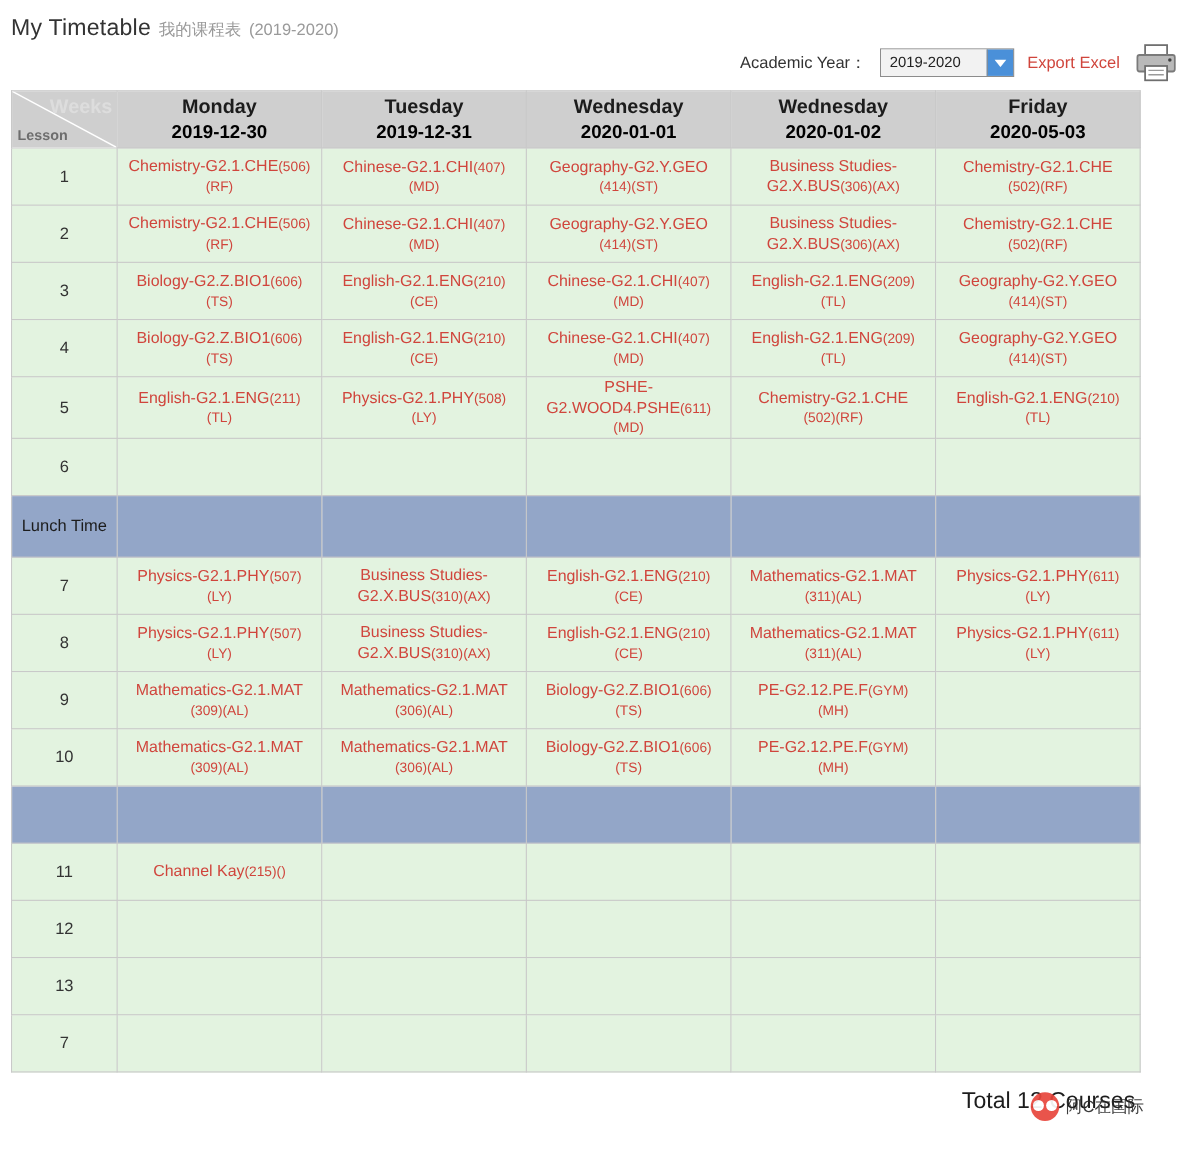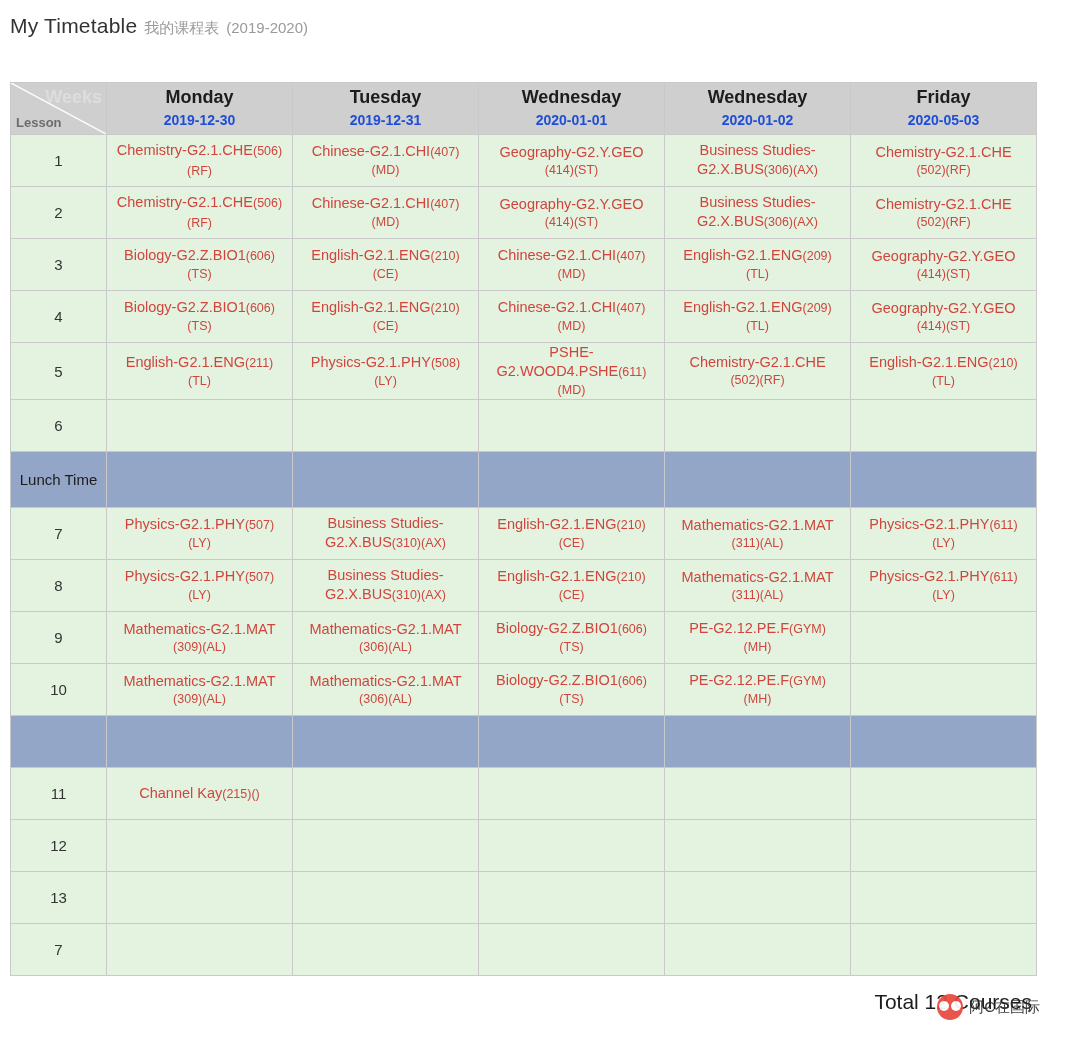--- a/index.html
+++ b/index.html
@@ -138,23 +138,23 @@
     color: #6d6d6d;
   }
   th.day .dname {
     display: block;
     font-size: 18px;
     line-height: 23px;
     color: #1c1c1c;
   }
   th.day .ddate {
     display: block;
-    font-size: 14px;
+    font-size: 17px;
     line-height: 22px;
-    color: #1d4ed8;
+    color: #000000;
   }
 
   
   td.lesson-no {
     background: #e3f3e0;
     text-align: center;
     font-size: 15px;
     color: #333;
     height: 52px;
   }
@@ -241,20 +241,45 @@
 
 <div id="page">
 
   <div class="header">
     <div class="title-line">
       <span class="title-main">My Timetable</span>
       <span class="title-cn">我的课程表</span>
       <span class="title-year">(2019-2020)</span>
     </div>
 
+    <div class="header-right">
+      <span class="ay-label">Academic Year：</span>
+
+      <div class="ay-select">
+        <span class="ay-value">2019-2020</span>
+        <span class="ay-arrow">
+          <svg width="11" height="7" viewBox="0 0 11 7">
+              <polygon points="0,0 11,0 5.5,7" fill="#ffffff"></polygon>
+            </svg>
+        </span>
+      </div>
+
+      <a class="export-link" href="#">Export Excel</a>
+
+      <span class="printer">
+        <svg width="42" height="38" viewBox="0 0 42 38">
+          <rect x="11" y="3" width="20" height="9" fill="#ffffff" stroke="#6e6e6e" stroke-width="1.6"></rect>
+          <rect x="4" y="12" width="34" height="15" rx="2" fill="#b9b9b9" stroke="#7a7a7a" stroke-width="1.6"></rect>
+          <rect x="11" y="22" width="20" height="13" fill="#ffffff" stroke="#6e6e6e" stroke-width="1.6"></rect>
+          <line x1="14" y1="26" x2="28" y2="26" stroke="#9a9a9a" stroke-width="1.3"></line>
+          <line x1="14" y1="30" x2="28" y2="30" stroke="#9a9a9a" stroke-width="1.3"></line>
+          <circle cx="33.5" cy="16.5" r="1.6" fill="#3f3f3f"></circle>
+        </svg>
+      </span>
+    </div>
   </div>
 
   <table class="tt">
     <colgroup>
       <col class="lesson-col">
       <col class="day-col">
         <col class="day-col">
         <col class="day-col">
         <col class="day-col">
         <col class="day-col">

